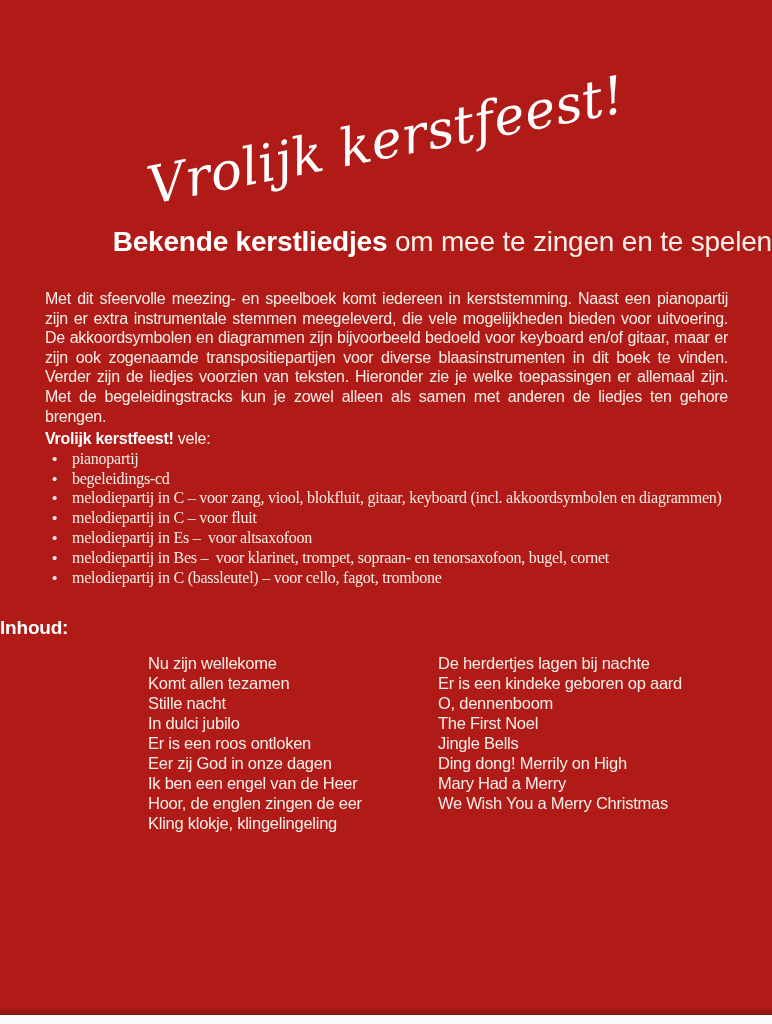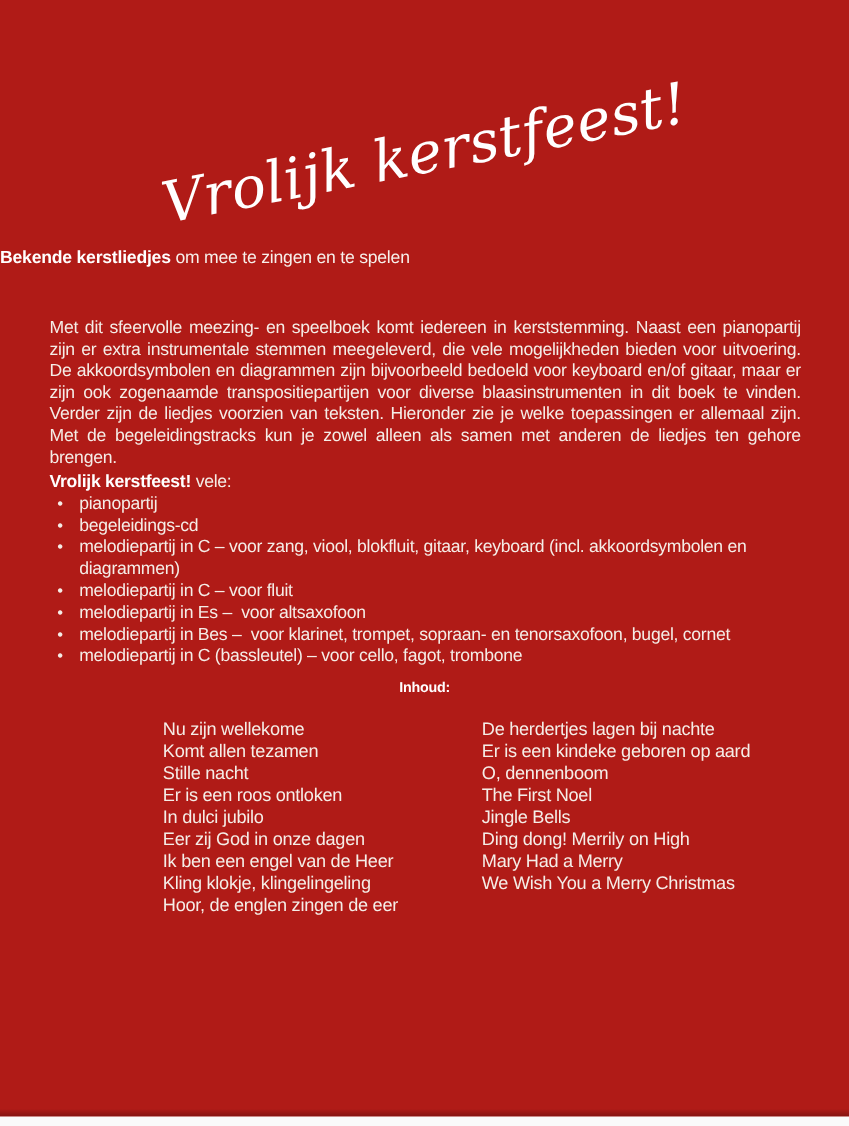--- a/index.html
+++ b/index.html
@@ -28,22 +28,22 @@
     letter-spacing: 0.5px;
     color: #FFFFFF;
     white-space: nowrap;
   }
 
   .subtitle {
     position: absolute;
     top: 226px;
     left: 0;
     width: 100%;
-    text-align: left;
-    font-size: 16px;
+    text-align: right;
+    font-size: 28px;
     letter-spacing: -0.2px;
     color: #F7F0EB;
     white-space: nowrap;
   }
   .subtitle .em { font-weight: bold; color: #FFFFFF; }
 
   .intro {
     position: absolute;
     top: 273px;
     left: 45px;
@@ -66,30 +66,30 @@
   .contains-heading .em { font-weight: bold; color: #FFFFFF; }
   .blist { list-style: none; margin: 0; padding: 0; }
   .blist li { display: flex; }
   .bullet {
     flex: none;
     width: 27px;
     padding-left: 7px;
     box-sizing: border-box;
     font-size: 15px;
   }
-  .btext { white-space: pre-wrap; }
+  .btext { white-space: pre-wrap; font-family: Liberation Serif, serif; }
 
   .contents-heading {
     position: absolute;
     top: 617px;
     left: 0;
     width: 100%;
-    text-align: center;
+    text-align: left;
     font-weight: bold;
-    font-size: 13px;
+    font-size: 19px;
     letter-spacing: -0.2px;
     color: #FFFFFF;
   }
 
   .songs {
     position: absolute;
     top: 653px;
     left: 0;
     width: 100%;
     height: 185px;
@@ -163,26 +163,26 @@
     </ul>
   </div>
 
   <div class="contents-heading">Inhoud:</div>
 
   <div class="songs">
     <div class="song-col left">
       <div>Nu zijn wellekome</div>
       <div>Komt allen tezamen</div>
       <div>Stille nacht</div>
+      <div>In dulci jubilo</div>
       <div>Er is een roos ontloken</div>
-      <div>In dulci jubilo</div>
       <div>Eer zij God in onze dagen</div>
       <div>Ik ben een engel van de Heer</div>
+      <div>Hoor, de englen zingen de eer</div>
       <div>Kling klokje, klingelingeling</div>
-      <div>Hoor, de englen zingen de eer</div>
     </div>
     <div class="song-col right">
       <div>De herdertjes lagen bij nachte</div>
       <div>Er is een kindeke geboren op aard</div>
       <div>O, dennenboom</div>
       <div>The First Noel</div>
       <div>Jingle Bells</div>
       <div>Ding dong! Merrily on High</div>
       <div>Mary Had a Merry</div>
       <div>We Wish You a Merry Christmas</div>

